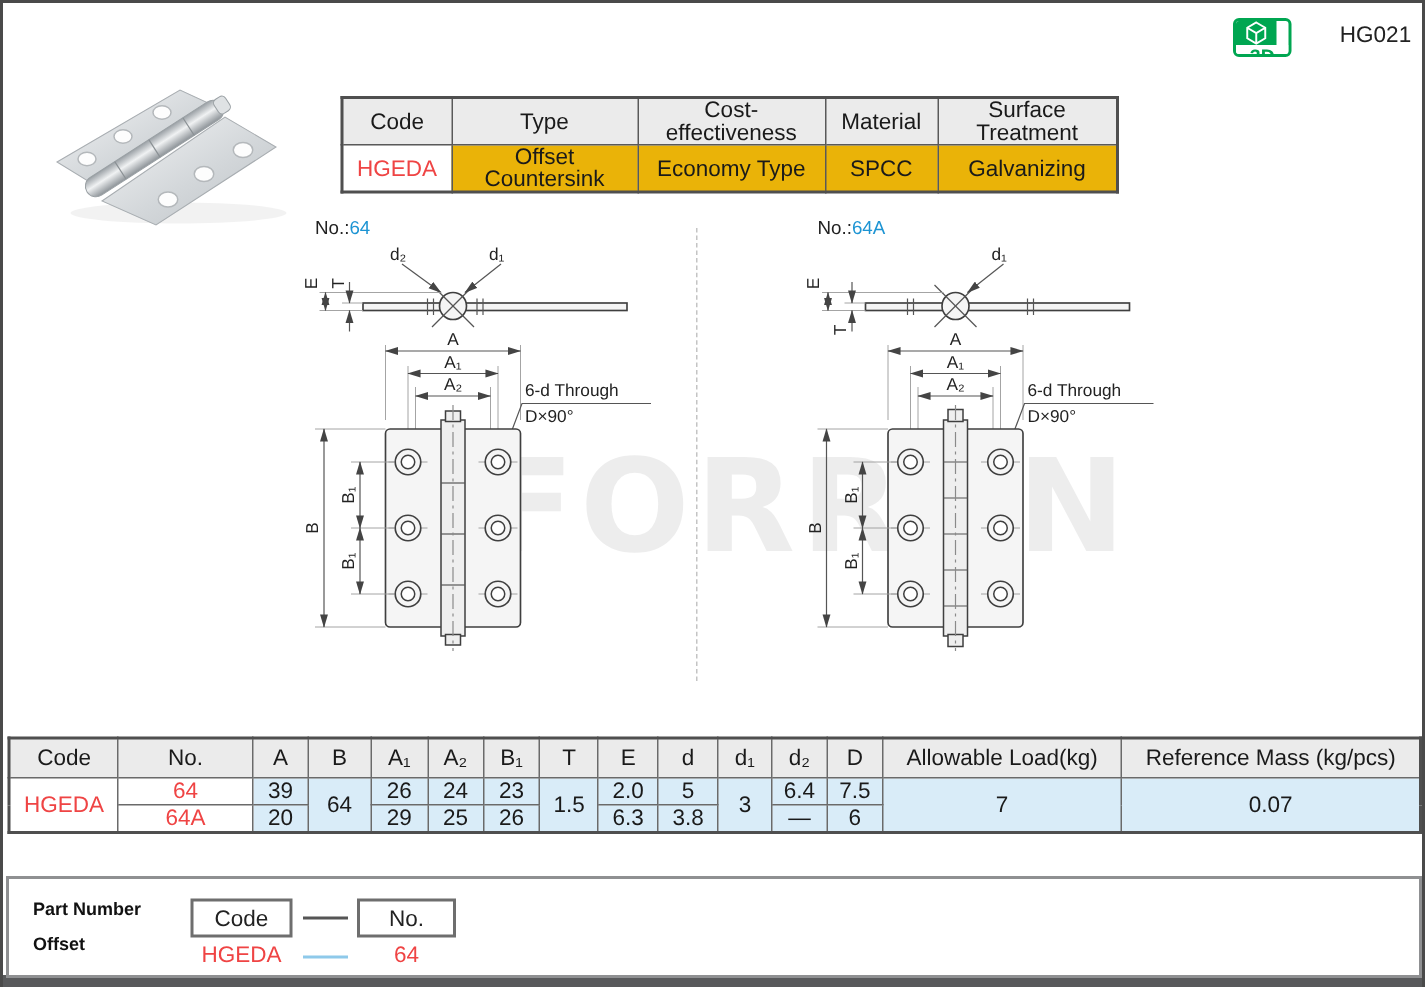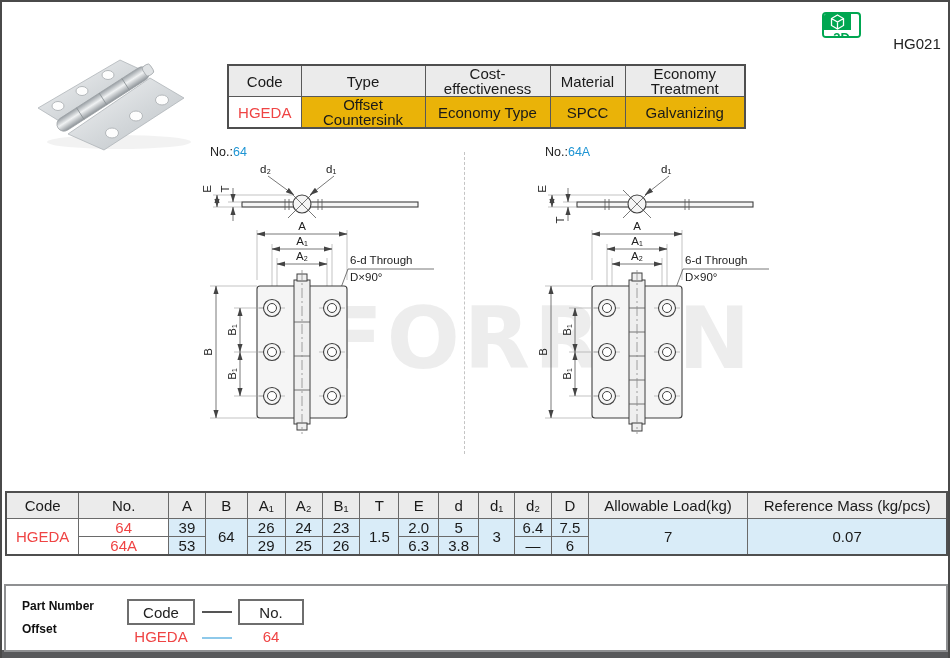--- a/index.html
+++ b/index.html
@@ -7,21 +7,21 @@
         border-top:2px solid #4a4a4a;border-left:2px solid #4a4a4a;border-right:2px solid #4a4a4a;
         font-family:"Liberation Sans",sans-serif;overflow:hidden;}
   .bottom-bar{position:absolute;left:0;right:0;bottom:0;height:8px;background:#58595b;}
 
   
   .badge3d{position:absolute;left:820px;top:10px;display:flex;height:22px;border:2px solid #00a651;
            border-radius:4px;overflow:hidden;align-items:stretch;flex-direction:column;}
   .badge3d .ico{width:27px;background:#00a651;display:flex;align-items:center;justify-content:center;}
   .badge3d .lbl{width:35px;background:#fff;color:#00a651;font-size:13px;font-weight:bold;
                 display:flex;align-items:center;justify-content:center;}
-  .model-code{position:absolute;left:886px;top:13px;width:58px;text-align:center;font-size:15px;color:#222;margin-top:20px;}
+  .model-code{position:absolute;left:886px;top:13px;width:58px;text-align:center;font-size:15px;color:#222;}
 
   
   table{border-collapse:collapse;}
   .spec-table{position:absolute;left:225px;top:62px;font-size:15px;color:#1a1a1a;}
   .spec-table th,.spec-table td{border:1px solid #595959;text-align:center;padding:0 6px;height:22px;font-weight:normal;line-height:1;}
   .spec-table{border:2px solid #4f4f4f;}
   .spec-table th{background:#ebebeb;}
   .spec-table td{background:#eab308;}
   .spec-table td.white{background:#fff;}
   .blue{color:#ef4444;}
@@ -112,21 +112,21 @@
         <col style="width:125px">
         <col style="width:75px">
         <col style="width:120px">
       </colgroup>
     <tbody>
         <tr>
       <th>Code</th>
       <th>Type</th>
       <th>Cost-effectiveness</th>
       <th>Material</th>
-      <th>Economy Treatment</th>
+      <th>Surface Treatment</th>
     </tr>
     <tr>
       <td class="white blue">HGEDA</td>
       <td>Offset Countersink</td>
       <td>Economy Type</td>
       <td>SPCC</td>
       <td>Galvanizing</td>
     </tr>
   </tbody>
     </table>
@@ -360,21 +360,21 @@
       <td>2.0</td>
       <td>5</td>
       <td rowspan="2">3</td>
       <td>6.4</td>
       <td>7.5</td>
       <td rowspan="2">7</td>
       <td rowspan="2">0.07</td>
     </tr>
     <tr>
       <td class="white blue">64A</td>
-      <td>53</td>
+      <td>20</td>
       <td>29</td>
       <td>25</td>
       <td>26</td>
       <td>6.3</td>
       <td>3.8</td>
       <td>—</td>
       <td>6</td>
     </tr>
   </tbody>
     </table>

